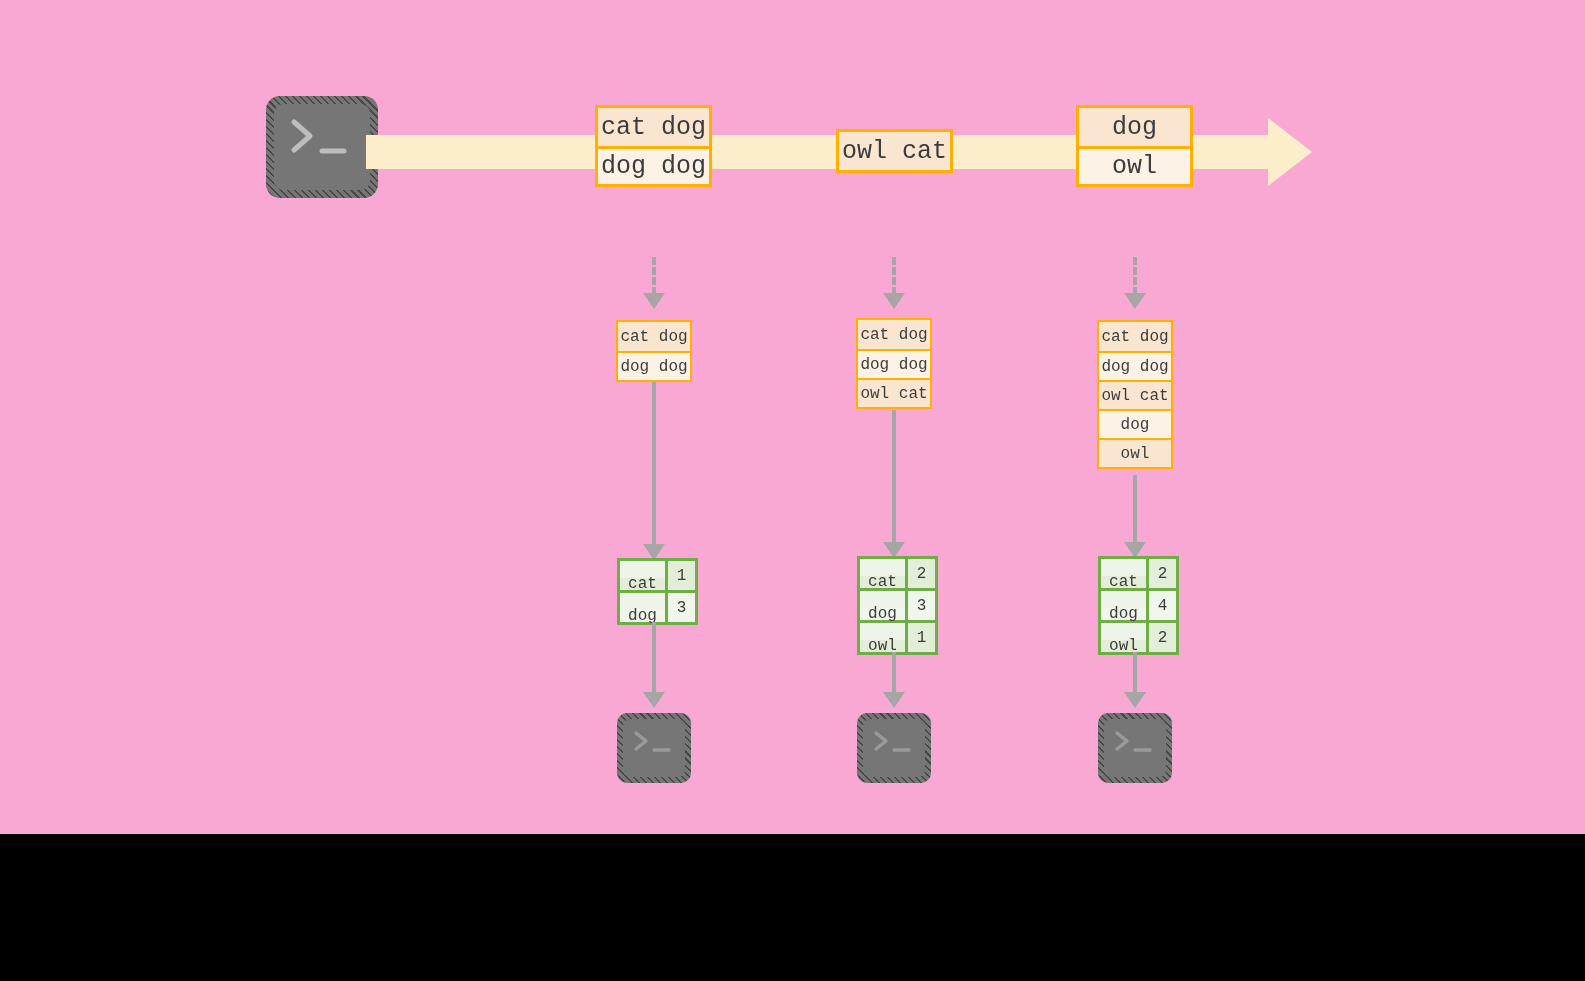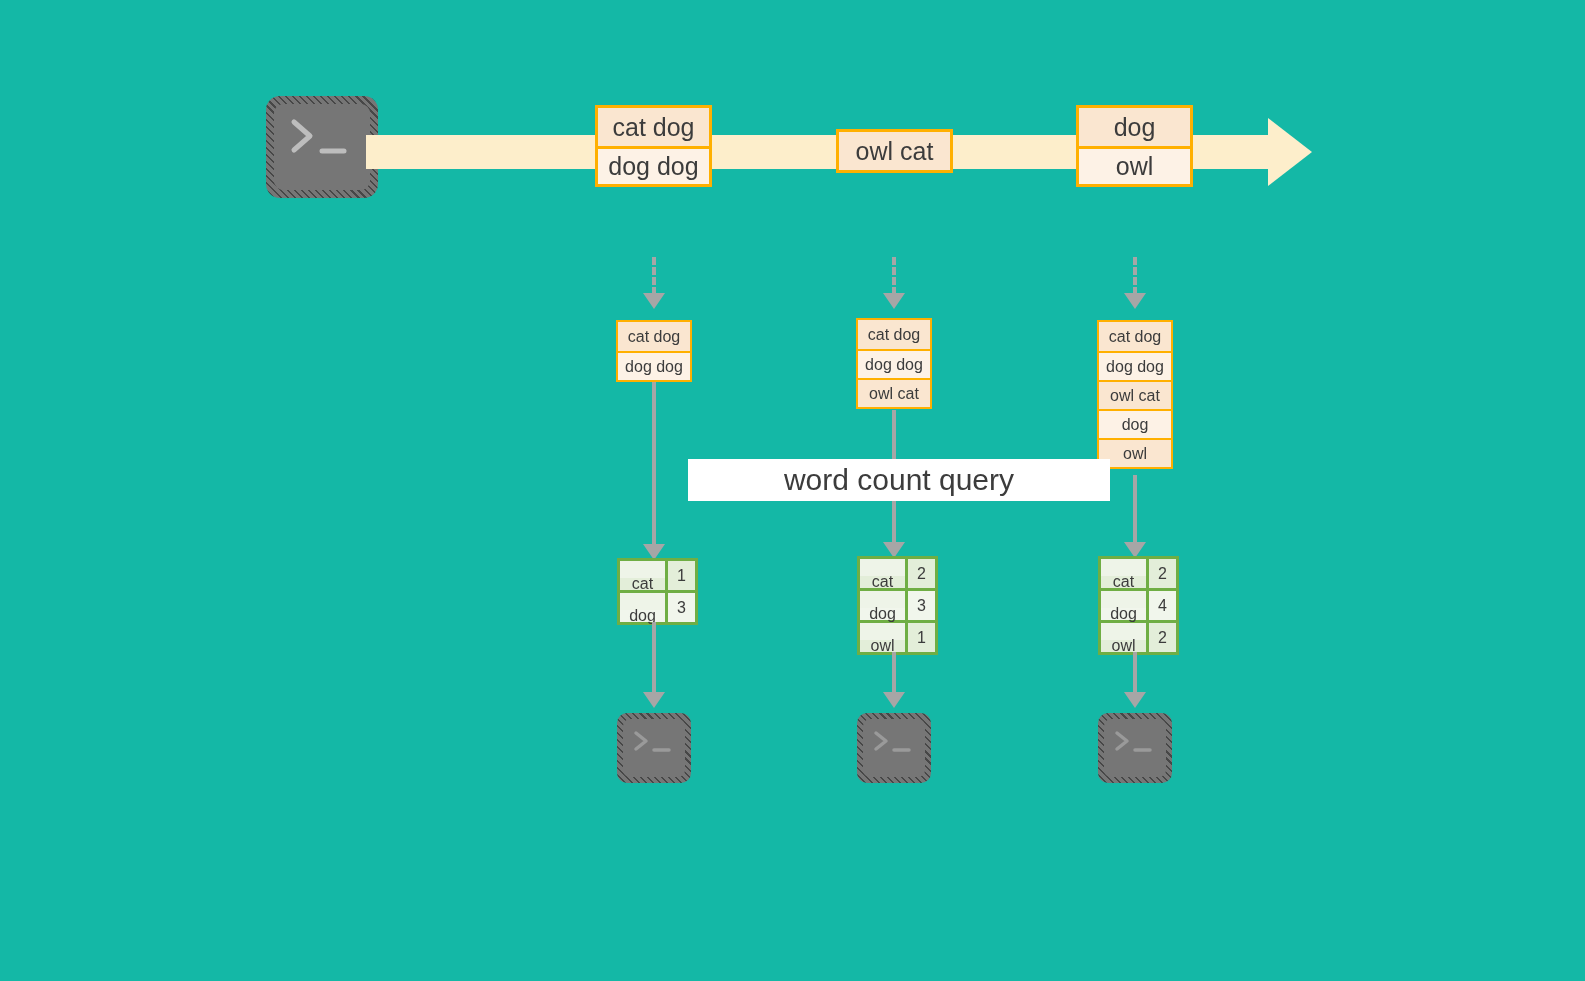--- a/index.html
+++ b/index.html
@@ -4,24 +4,24 @@
 <title>Streaming Word Count Diagram</title>
 <style>
   html, body {
     margin: 0;
     padding: 0;
     background: #000000;
   }
   #canvas {
     position: relative;
     width: 1585px;
-    height: 981px;
-    background: #14b8a6;
+    height: 834px;
+    background: #f9a8d4;
     overflow: hidden;
-    font-family: Liberation Sans, sans-serif;
+    font-family: Liberation Mono, monospace;
   }
 
   
   .terminal {
     position: absolute;
     box-sizing: border-box;
     background-color: #767676;
     background-image: repeating-linear-gradient(
         45deg,
         rgba(0,0,0,0.40) 0px, rgba(0,0,0,0.40) 1.5px,
@@ -275,17 +275,14 @@
   <div class="arrowhead-down" style="left:1124px; top:692px;"></div>
 
   <div class="terminal small" style="left:1098px; top:713px; width:74px; height:70px;">
     <div class="inner"></div>
     <svg class="glyph" viewBox="0 0 74 70">
       <path d="M 19 20 L 29 28 L 19 36" fill="none" stroke="#9a9a9a" stroke-width="3.5" stroke-linecap="round" stroke-linejoin="round"></path>
       <line x1="37" y1="37" x2="52" y2="37" stroke="#9a9a9a" stroke-width="3.5" stroke-linecap="round"></line>
     </svg>
   </div>
 
-  <div class="querylabel" style="left:688px; top:459px; width:422px; height:42px;">
-    <span>word count query</span>
-  </div>
 
 </div>
 
 </body></html>

